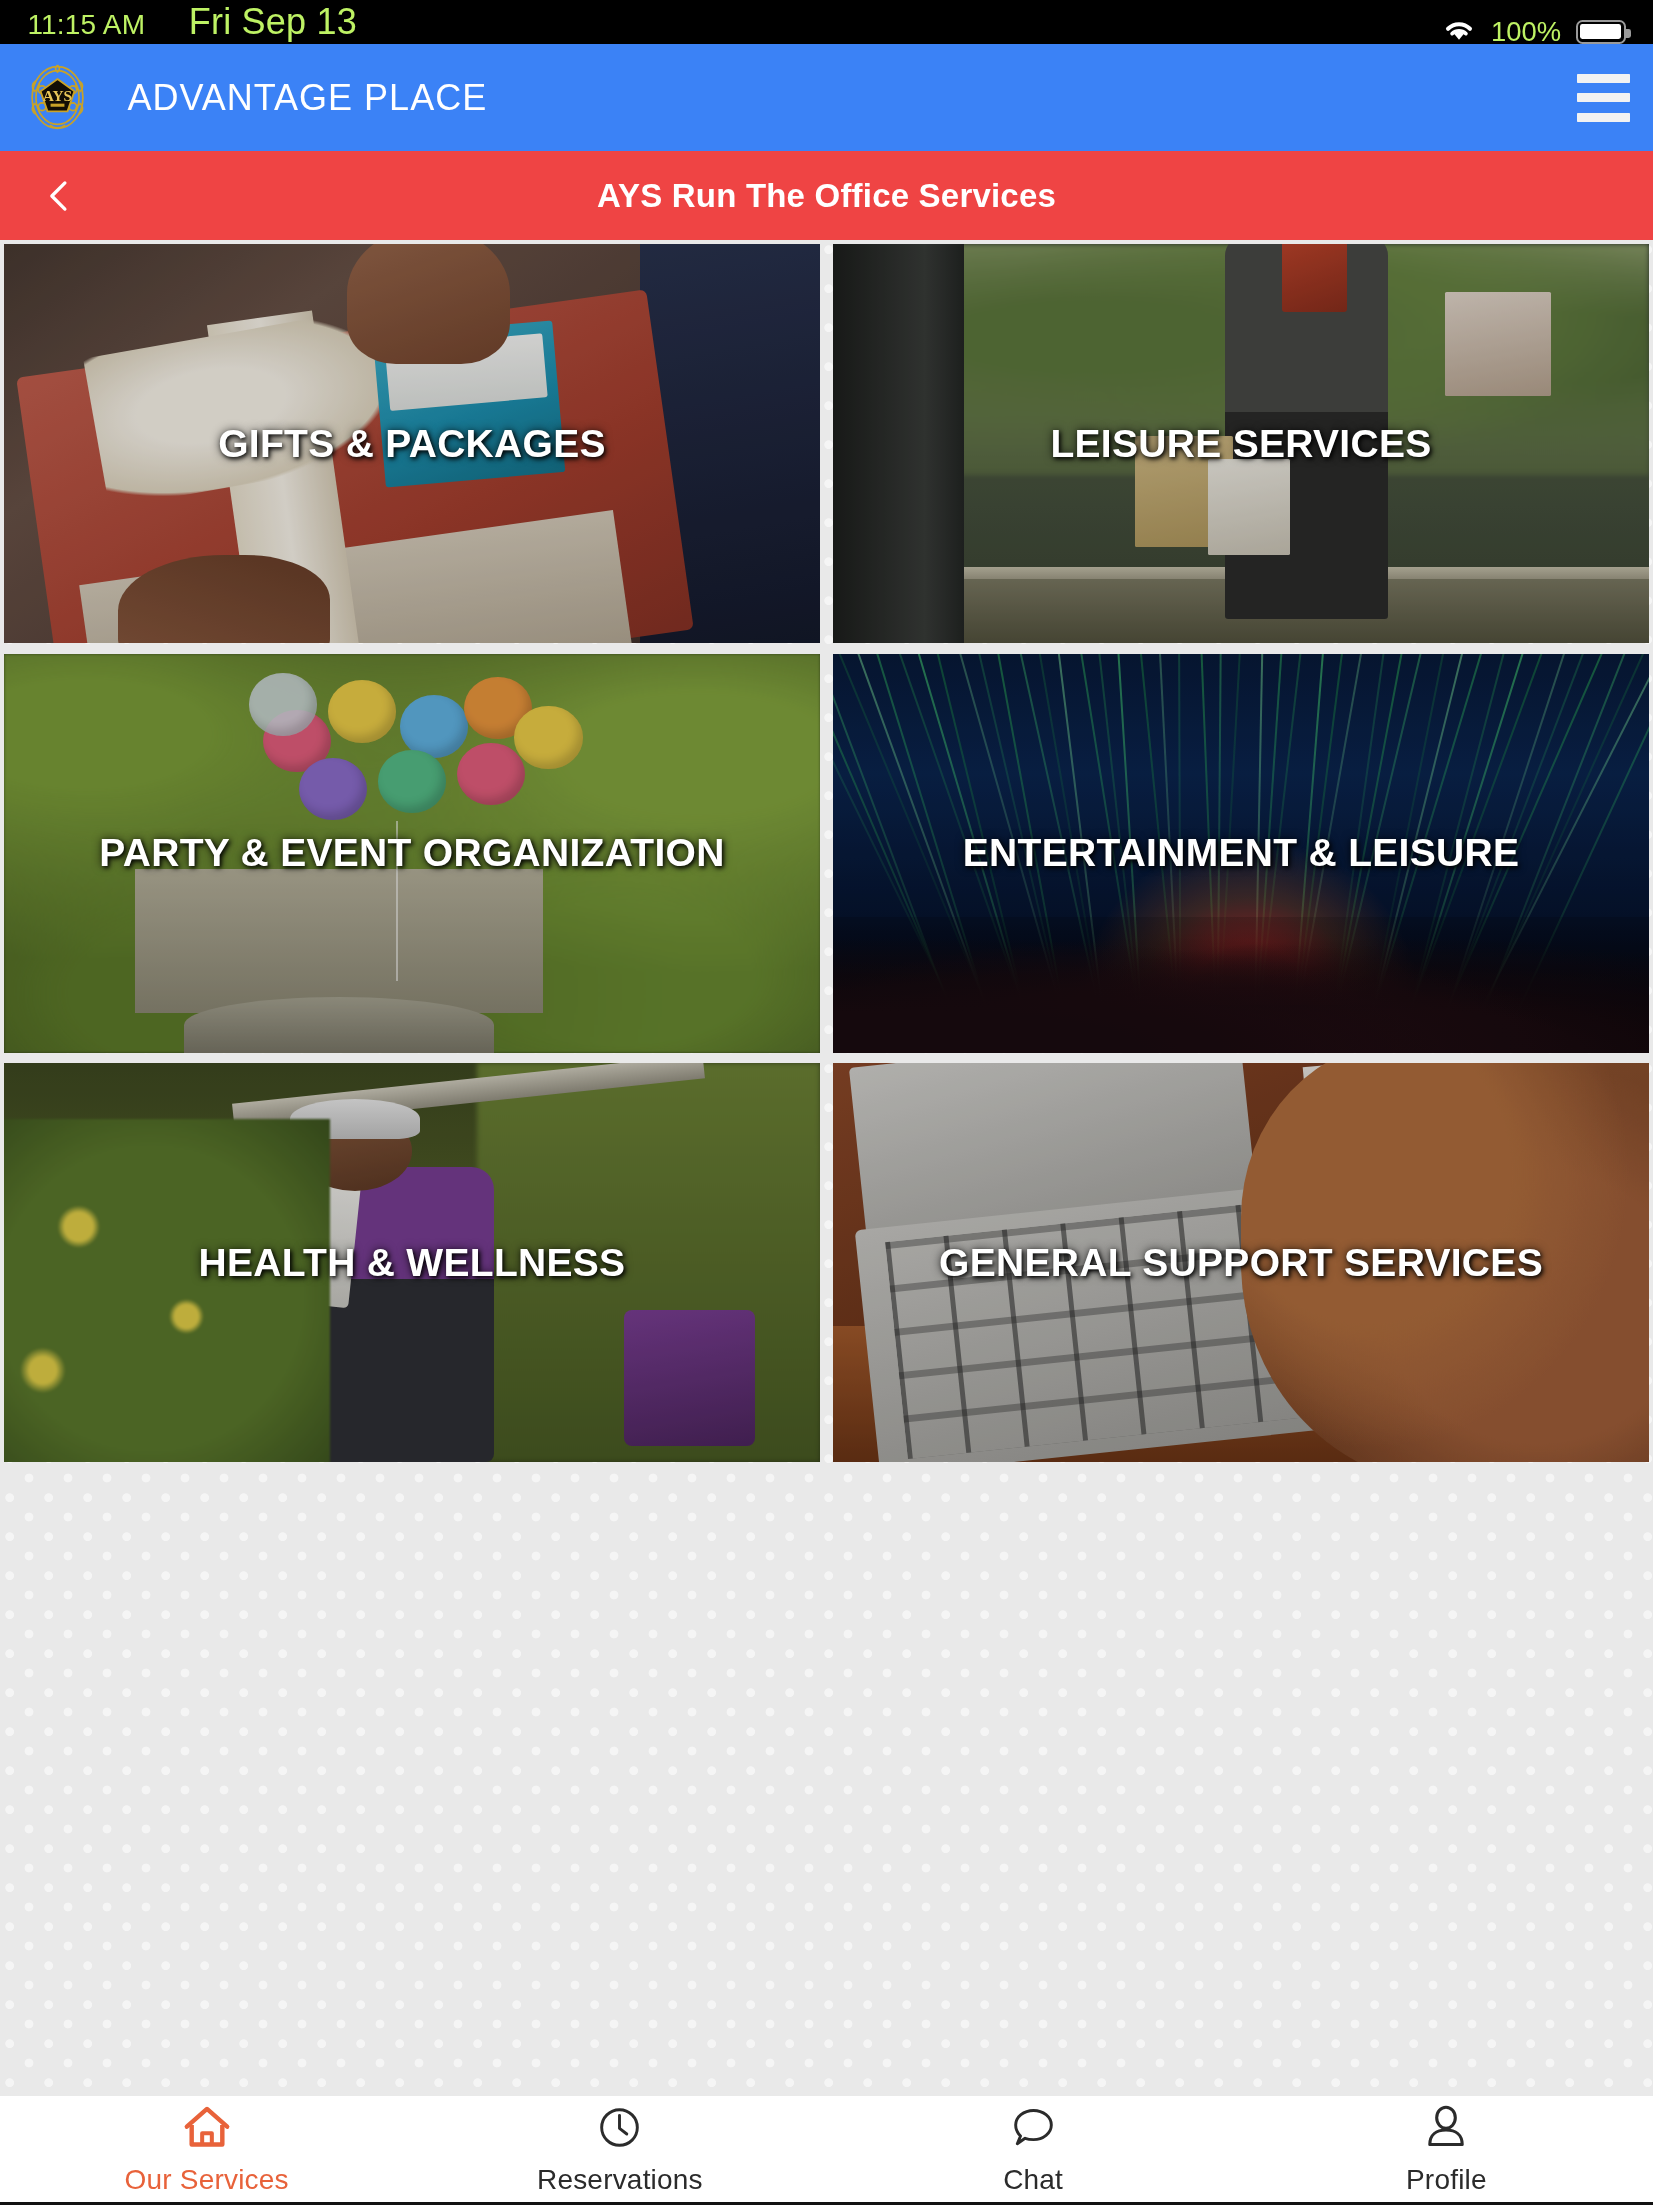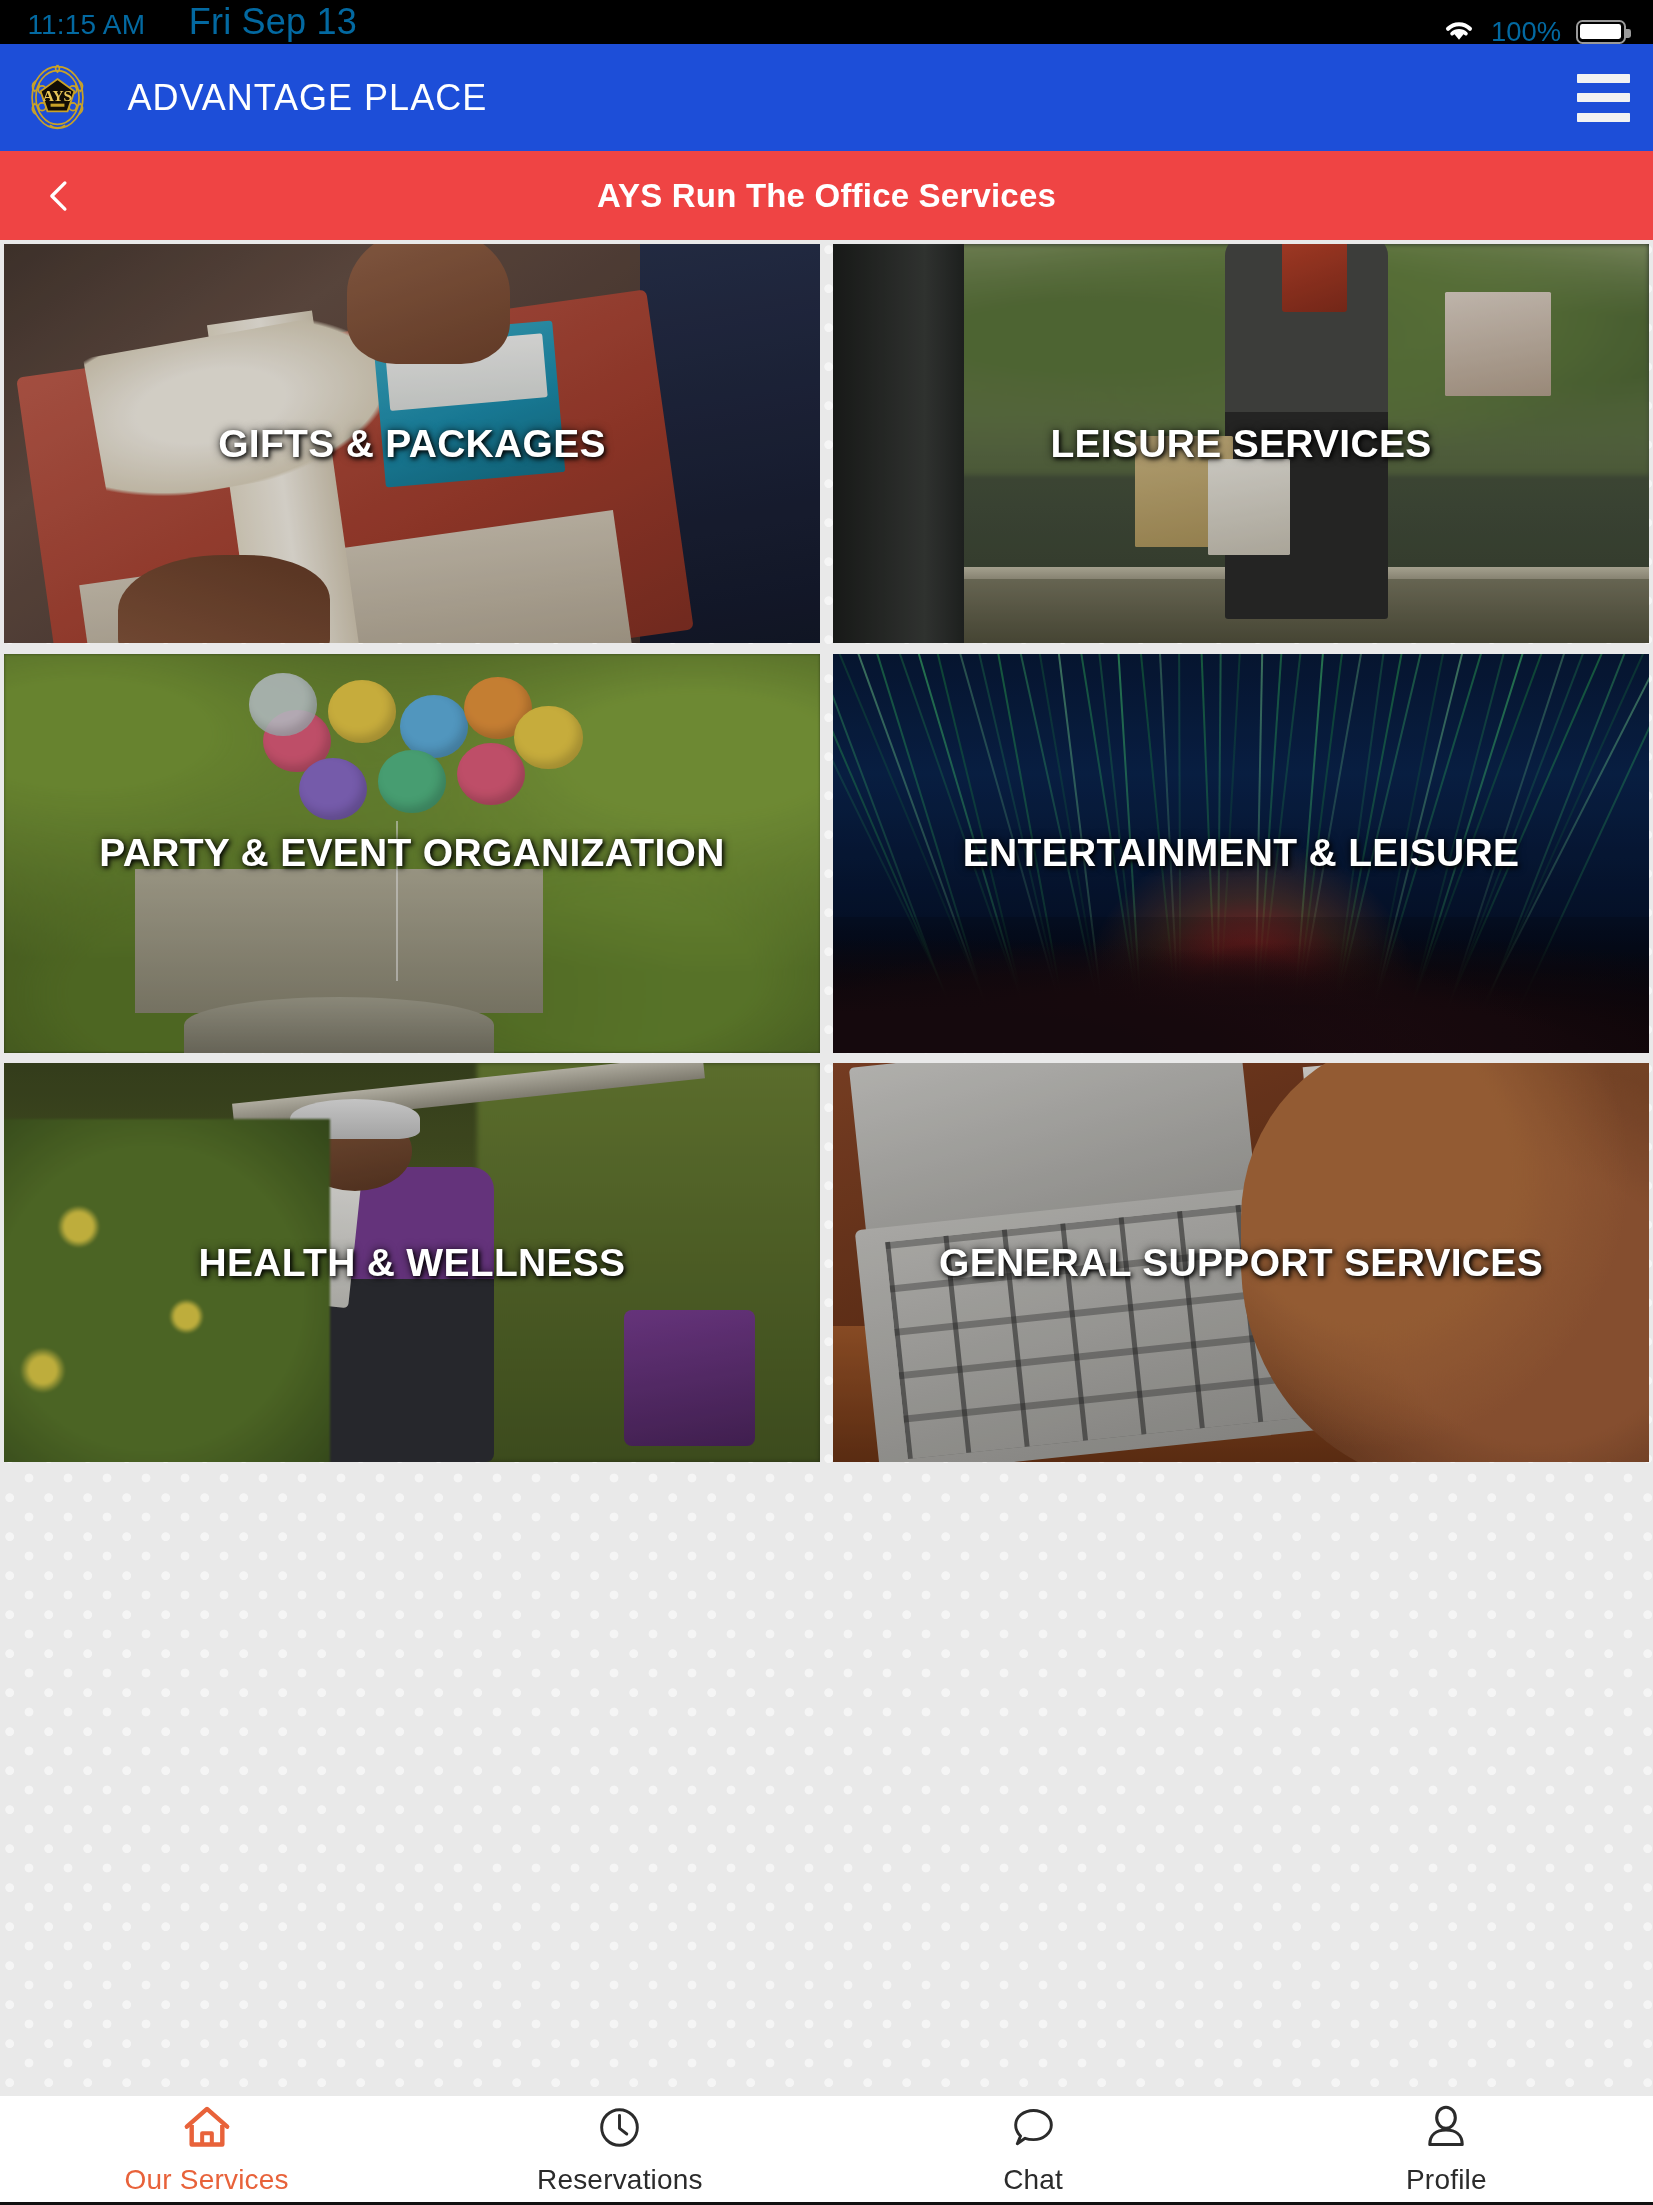--- a/index.html
+++ b/index.html
@@ -6,21 +6,21 @@
   html, body {
     width:1653px; height:2205px;
     background:#000;
     font-family:"Liberation Sans", sans-serif;
     overflow:hidden;
   }
   #app { width:1653px; height:2205px; position:relative; display:flex; flex-direction:column; background:#e9e9e9; }
 
   
   .statusbar {
-    height:44px; background:#000; color:#0369a1;
+    height:44px; background:#000; color:#bef264;
     display:flex; align-items:center; padding:0 27.4px;
     flex:0 0 auto;
   }
   .sb-left { display:flex; align-items:baseline; gap:22.6px; }
   .sb-time { font-size:28px; letter-spacing:0.2px; }
   .sb-date { font-size:36px; letter-spacing:0.2px;margin-left:21px; }
   .sb-spacer { flex:1; }
   .sb-right { display:flex; align-items:center; gap:14.5px;margin-top:19px; }
   .sb-pct { font-size:27.4px; }
   .batt {
@@ -28,21 +28,21 @@
     position:relative; padding:2.4px;
   }
   .batt::after {
     content:""; position:absolute; right:-7.3px; top:7.3px;
     width:4.8px; height:9.7px; background:#9a9a9a; border-radius:0 2.4px 2.4px 0;
   }
   .batt i { display:block; width:100%; height:100%; background:#fff; border-radius:2.4px; }
 
   
   .appbar {
-    height:107px; background:#1d4ed8; display:flex; align-items:center;
+    height:107px; background:#3b82f6; display:flex; align-items:center;
     padding:0 22.6px 0 19.4px; flex:0 0 auto;
   }
   .logo { width:77px; height:77px; flex:0 0 auto; }
   .brand {
     color:#fff; font-size:36px; font-weight:400; letter-spacing:1px;
     margin-left:31px; white-space:nowrap;
   }
   .appbar-spacer { flex:1; }
   .hamburger { width:53px; display:flex; flex-direction:column; gap:10.5px; cursor:pointer; padding:4.8px 0; }
   .hamburger span { display:block; height:9px; background:#f2f2f2; border-radius:0.8px; }

